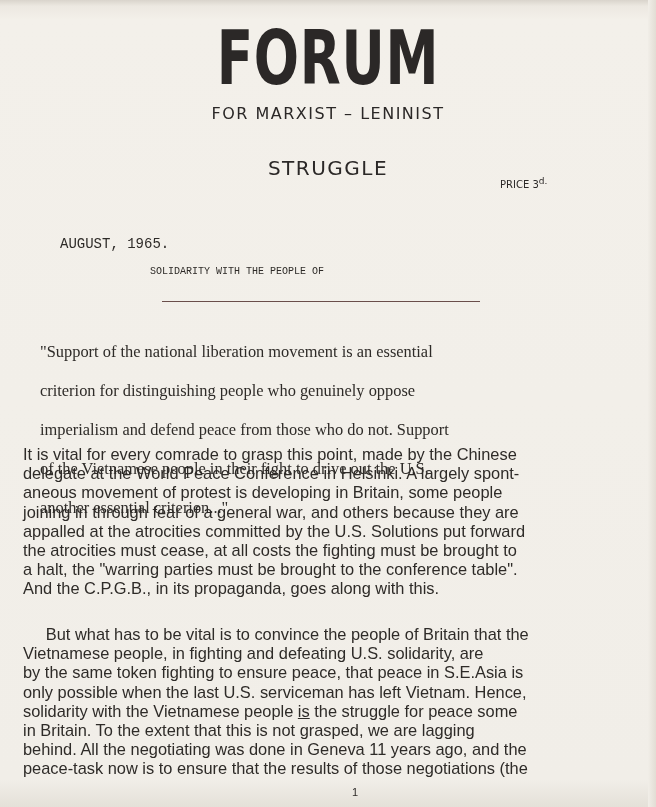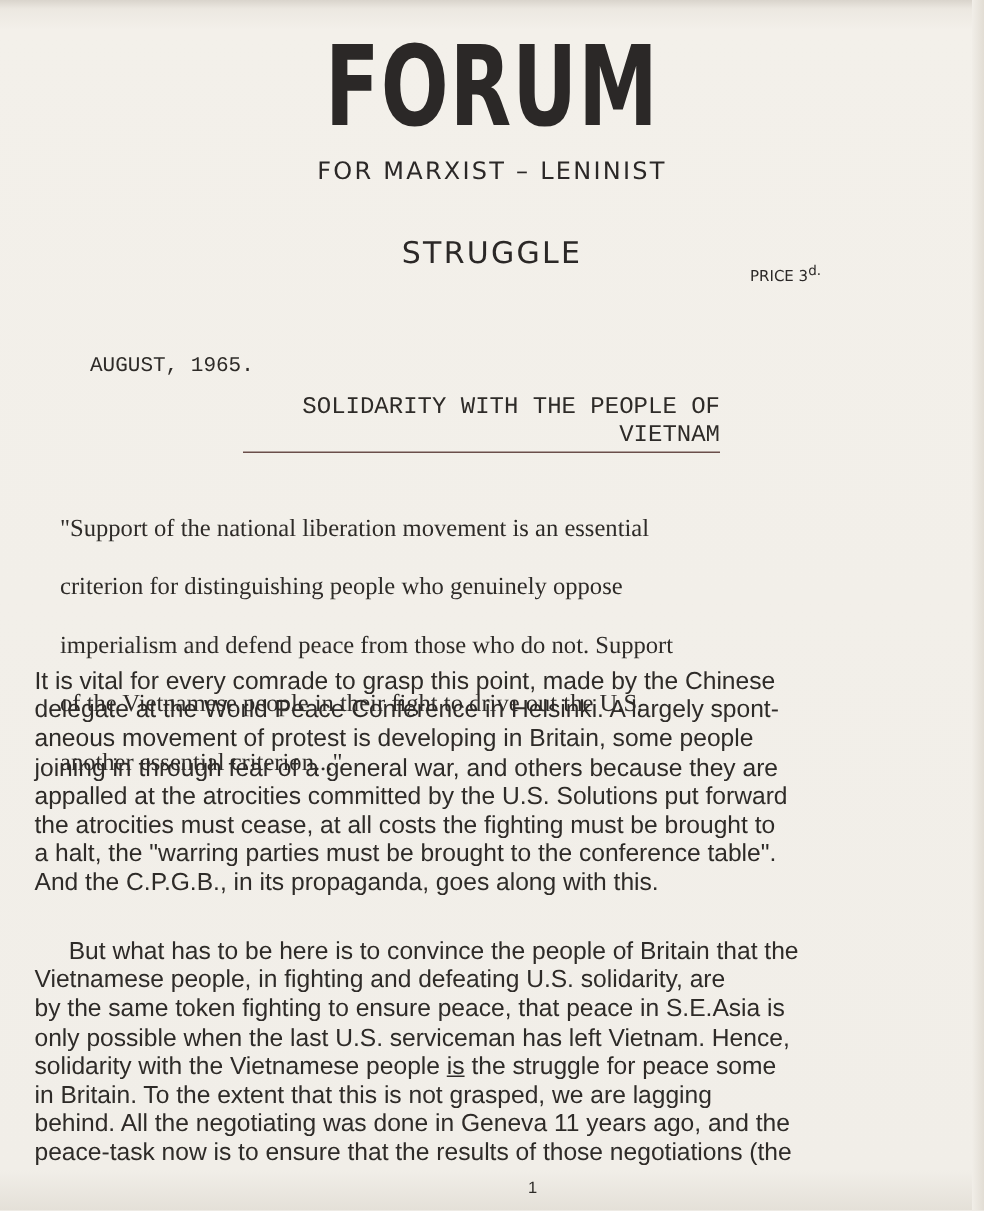--- a/index.html
+++ b/index.html
@@ -32,22 +32,22 @@
   .subtitle2 { top: 156px; font-size: 20px; letter-spacing: 1.5px; text-align: center; }
   .price {
     position: absolute; left: 500px; top: 176px;
     font-family: "DejaVu Sans", sans-serif; font-size: 10px; color: #2b2827;
   }
   .price sup { font-size: 9px; }
   .date {
     position: absolute; left: 60px; top: 236px; font-size: 14px;
   }
   .heading {
-    position: absolute; left: 150px; width: 330px; text-align: right; top: 262px;
-    font-size: 16px; line-height: 19px;
+    position: absolute; left: 150px; width: 330px; text-align: left; top: 262px;
+    font-size: 10px; line-height: 19px;
   }
   .heading-rule {
     position: absolute; left: 162px; top: 301px; width: 318px; height: 1px;
     background: #6a4e4a;
   }
   .quote {
     position: absolute; left: 40px; top: 322px; width: 560px;
     font-family: "Liberation Serif", "DejaVu Serif", serif;
     font-size: 16.4px; line-height: 19.5px; color: #2e2b28;
     white-space: pre-line;
@@ -74,21 +74,20 @@
 
 <div class="masthead forum">FORUM</div>
 <div class="masthead subtitle1">FOR MARXIST – LENINIST</div>
 <div class="masthead subtitle2">STRUGGLE</div>
 <div class="price"><span>PRICE 3</span><sup>d.</sup></div>
 
 <div class="date">AUGUST, 1965.</div>
 
 <div class="heading">
   <div>SOLIDARITY WITH THE PEOPLE OF</div>
-  <div>VIETNAM</div>
 </div>
 <div class="heading-rule"></div>
 
 <div class="quote">
   <div>"Support of the national liberation movement is an essential</div>
   <div>criterion for distinguishing people who genuinely oppose</div>
   <div>imperialism and defend peace from those who do not.   Support</div>
   <div>of the Vietnamese people in their fight to drive out the U.S.</div>
   <div>another essential criterion..."</div>
 </div>
@@ -98,21 +97,21 @@
   <span class="line">delegate at the World Peace Conference in Helsinki.  A largely spont-</span>
   <span class="line">aneous movement of protest is developing in Britain, some people</span>
   <span class="line">joining in through fear of a general war, and others because they are</span>
   <span class="line">appalled at the atrocities committed by the U.S.  Solutions put forward</span>
   <span class="line">the atrocities must cease, at all costs the fighting must be brought to</span>
   <span class="line">a halt, the "warring parties must be brought to the conference table".</span>
   <span class="line">And the C.P.G.B., in its propaganda, goes along with this.</span>
 </div>
 
 <div class="para p2">
-  <span class="line" style="white-space:pre">     But what has to be here is to convince the people of Britain that the</span>
+  <span class="line" style="white-space:pre">     But what has to be vital is to convince the people of Britain that the</span>
   <span class="line">Vietnamese people, in fighting and defeating U.S. solidarity, are</span>
   <span class="line">by the same token fighting to ensure peace, that peace in S.E.Asia is</span>
   <span class="line">only possible when the last U.S. serviceman has left Vietnam.  Hence,</span>
   <span class="line" style="white-space:pre"><span>solidarity with the Vietnamese people </span><span class="u">is</span><span> the struggle for peace some</span></span>
   <span class="line">in Britain.   To the extent that this is not grasped, we are lagging</span>
   <span class="line">behind.   All the negotiating was done in Geneva 11 years ago, and the</span>
   <span class="line">peace-task now is to ensure that the results of those negotiations (the</span>
 </div>
 
 <div class="pagenum">1</div>

